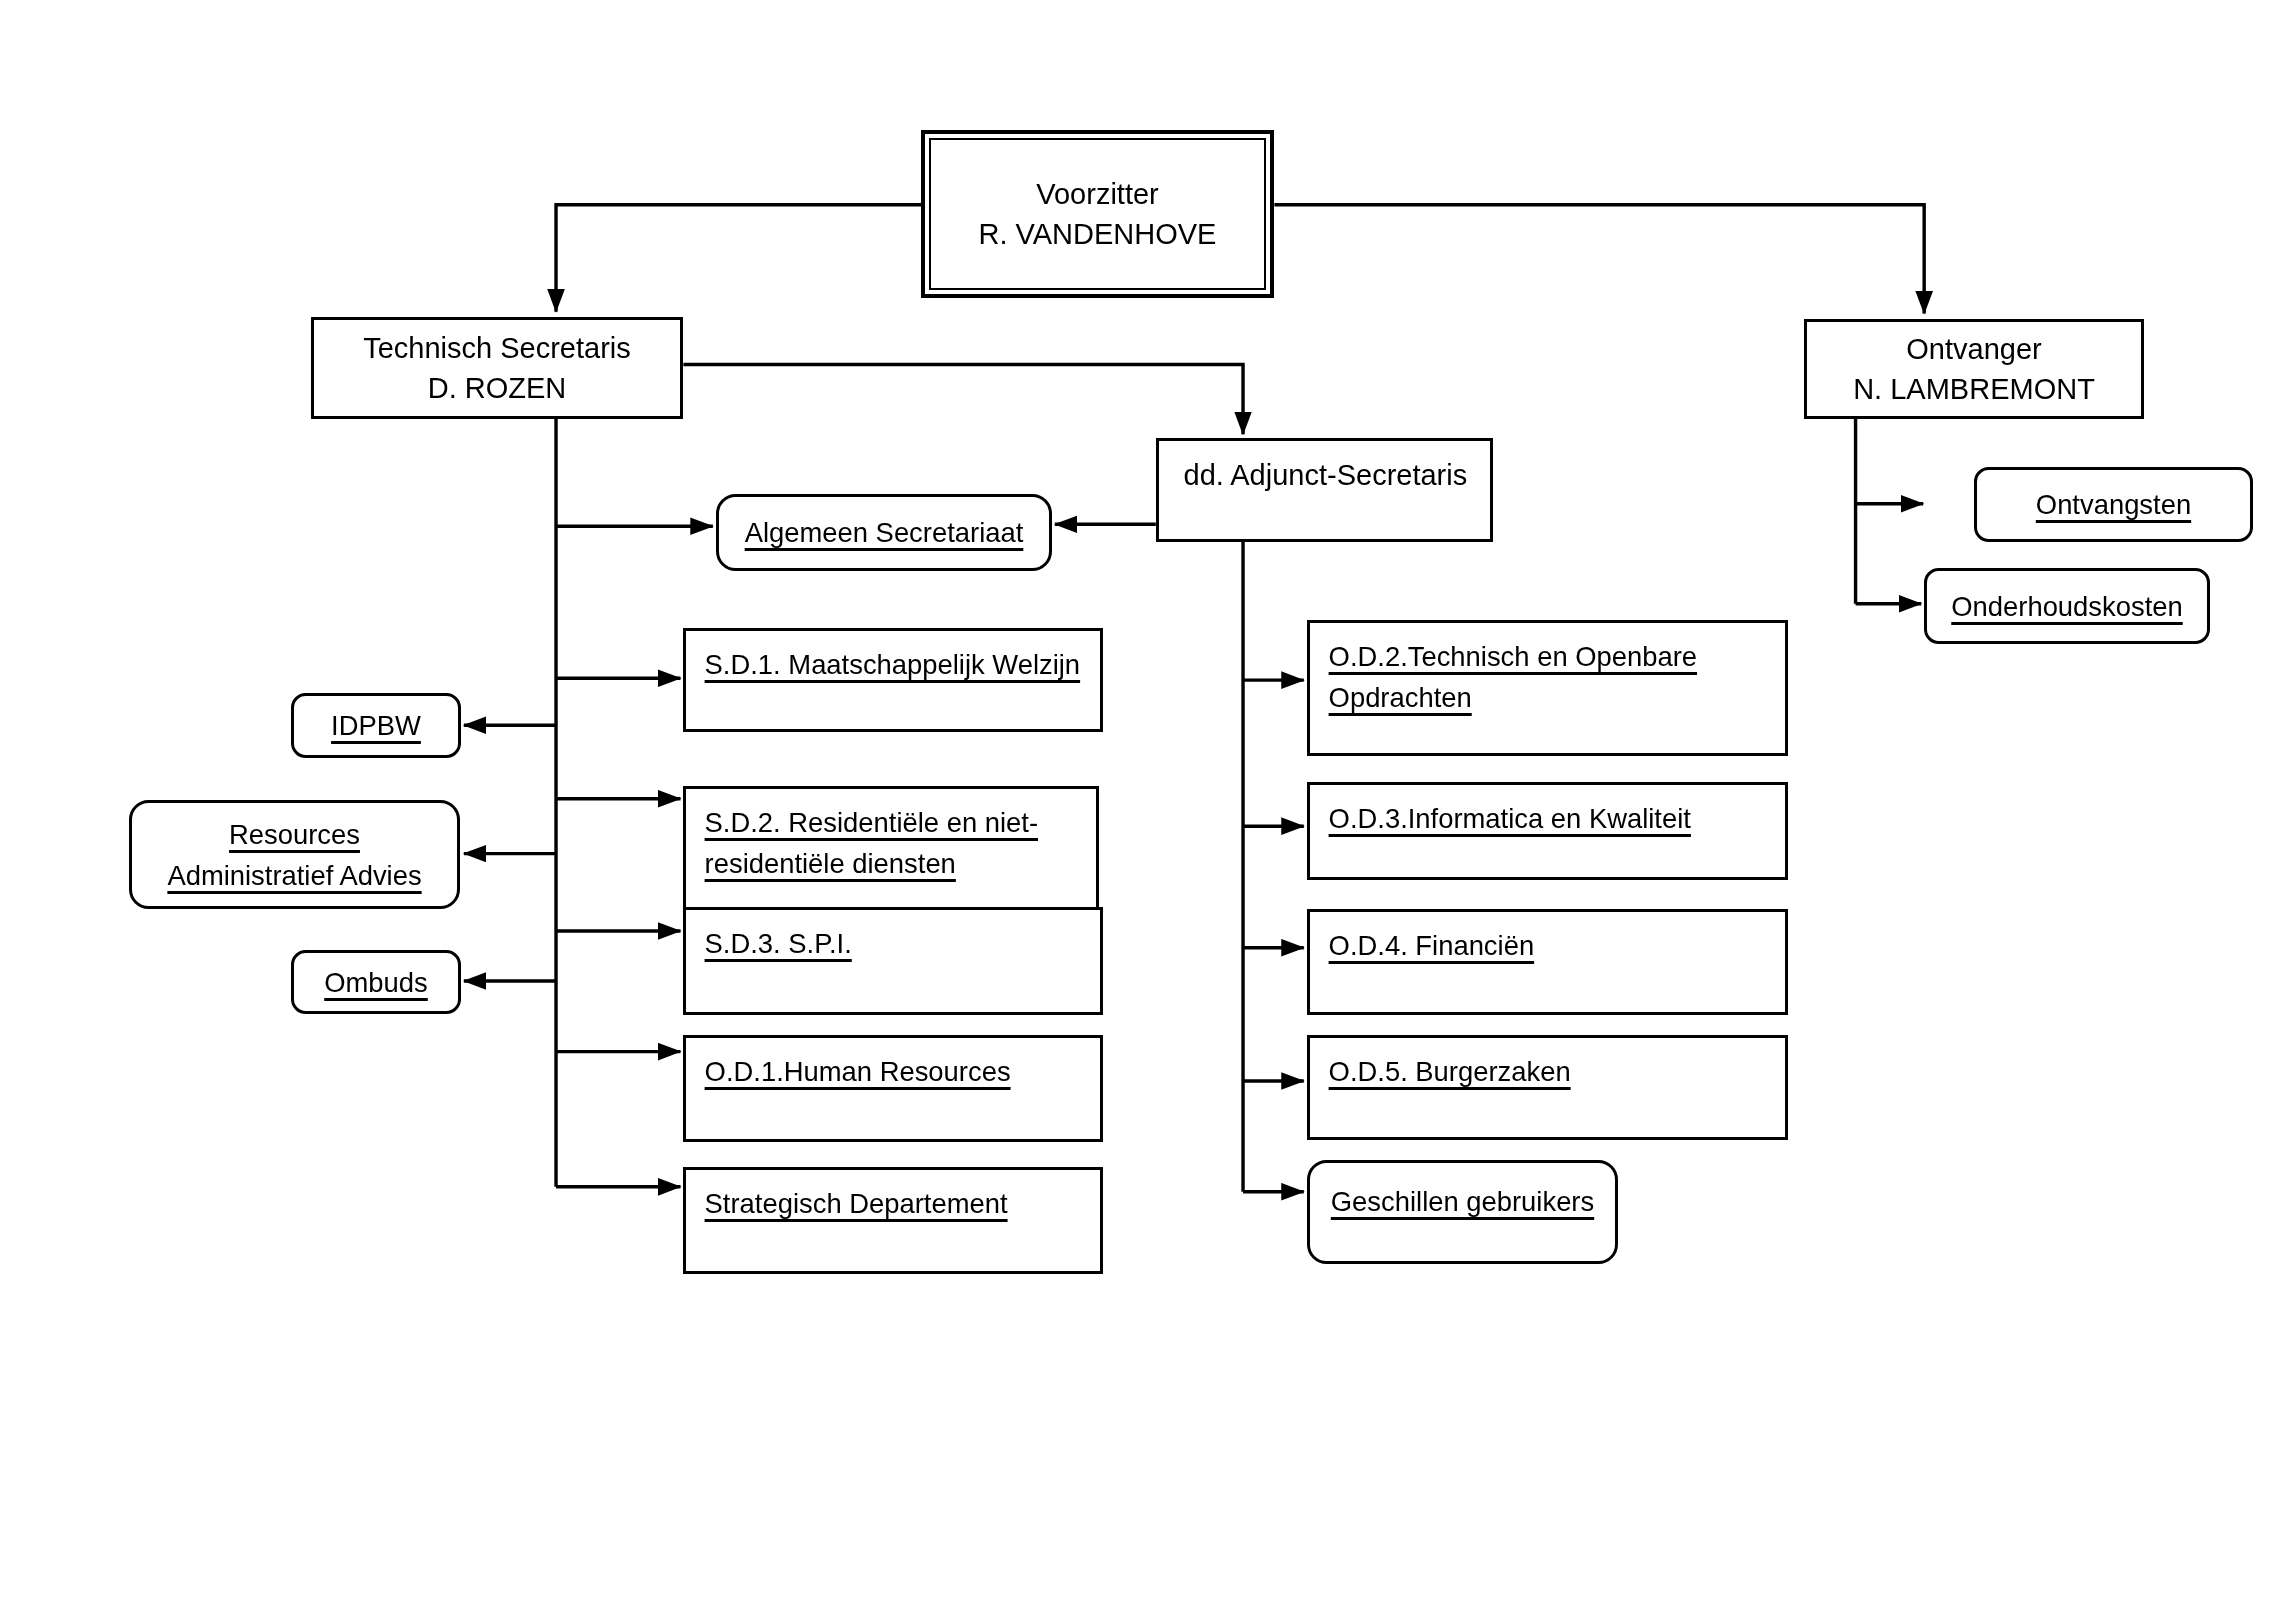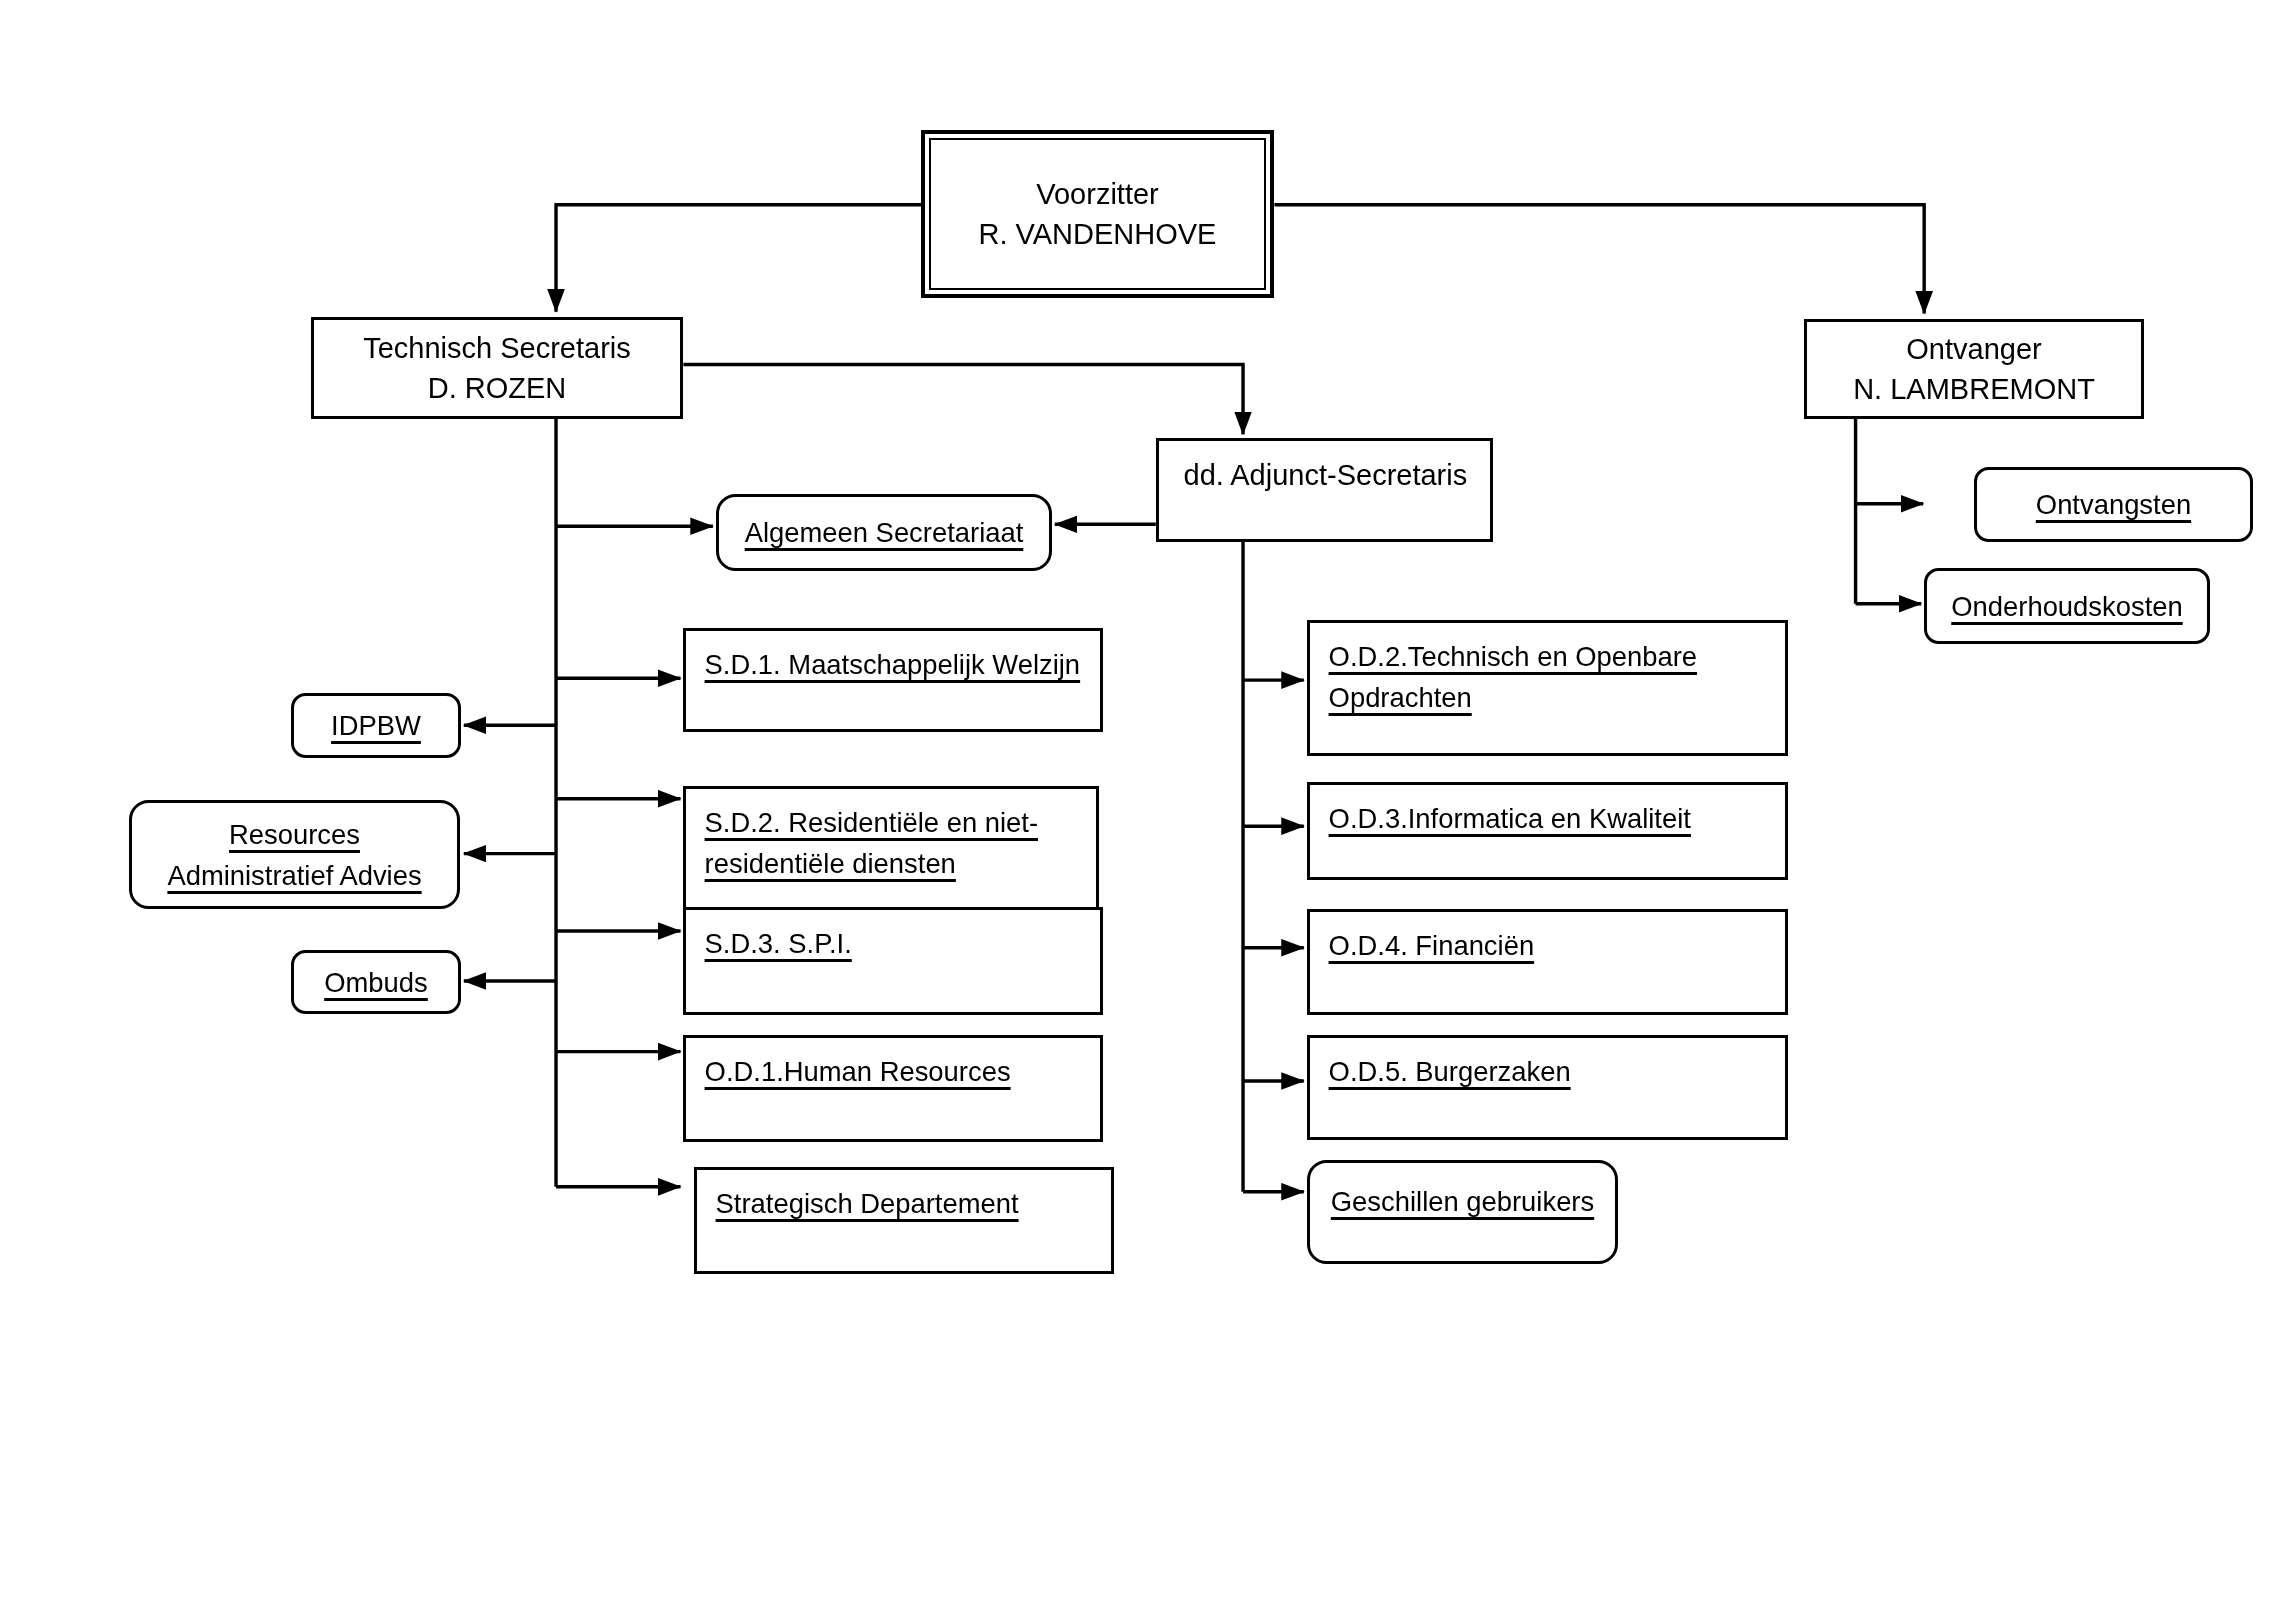--- a/index.html
+++ b/index.html
@@ -119,21 +119,21 @@
   </div>
 
   <div class="node dept" style="left:683px;top:907px;width:420px;height:108px;">
     <span class="ul">S.D.3. S.P.I.</span>
   </div>
 
   <div class="node dept" style="left:683px;top:1035px;width:420px;height:107px;">
     <span class="ul">O.D.1.Human Resources</span>
   </div>
 
-  <div class="node dept" style="left:683px;top:1167px;width:420px;height:107px;margin-left:11px;">
+  <div class="node dept" style="left:683px;top:1167px;width:420px;height:107px;">
     <span class="ul">Strategisch Departement</span>
   </div>
 
   <div class="node rounded-sm center" style="left:291px;top:693px;width:170px;height:65px;">
     <div class="ul">IDPBW</div>
   </div>
 
   <div class="node rounded center" style="left:129px;top:800px;width:331px;height:109px;">
     <div class="ul">Resources</div>
     <div class="ul">Administratief Advies</div>

